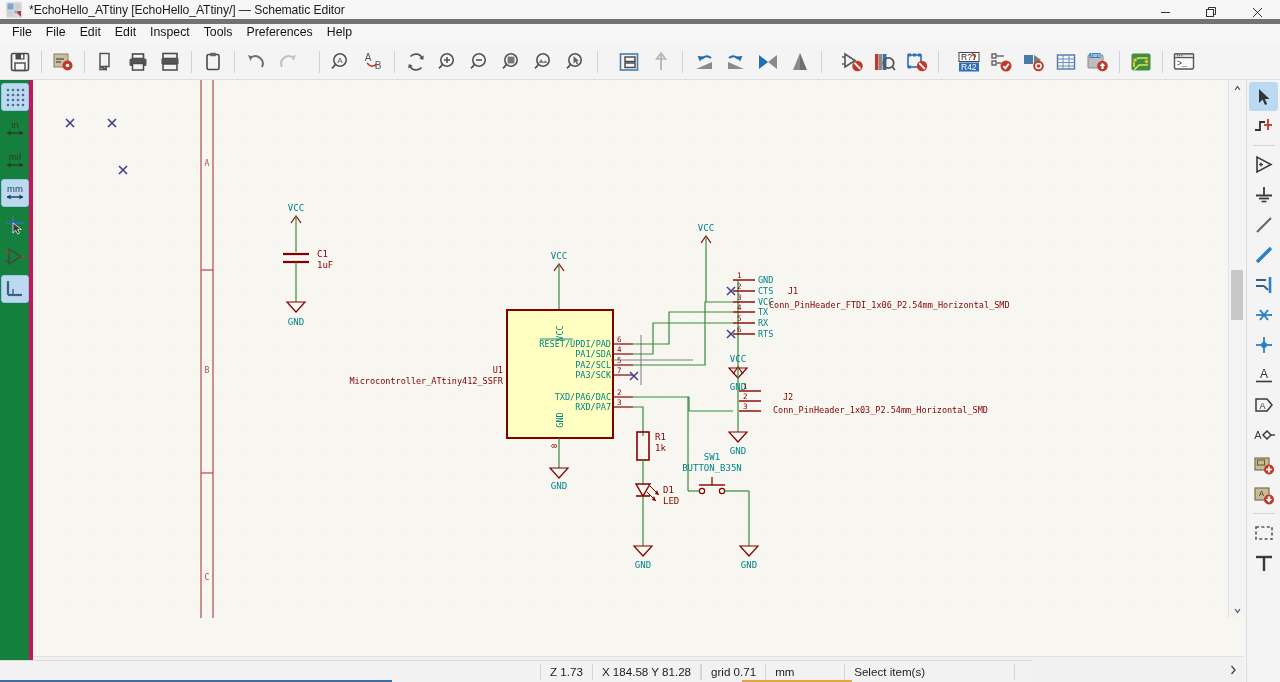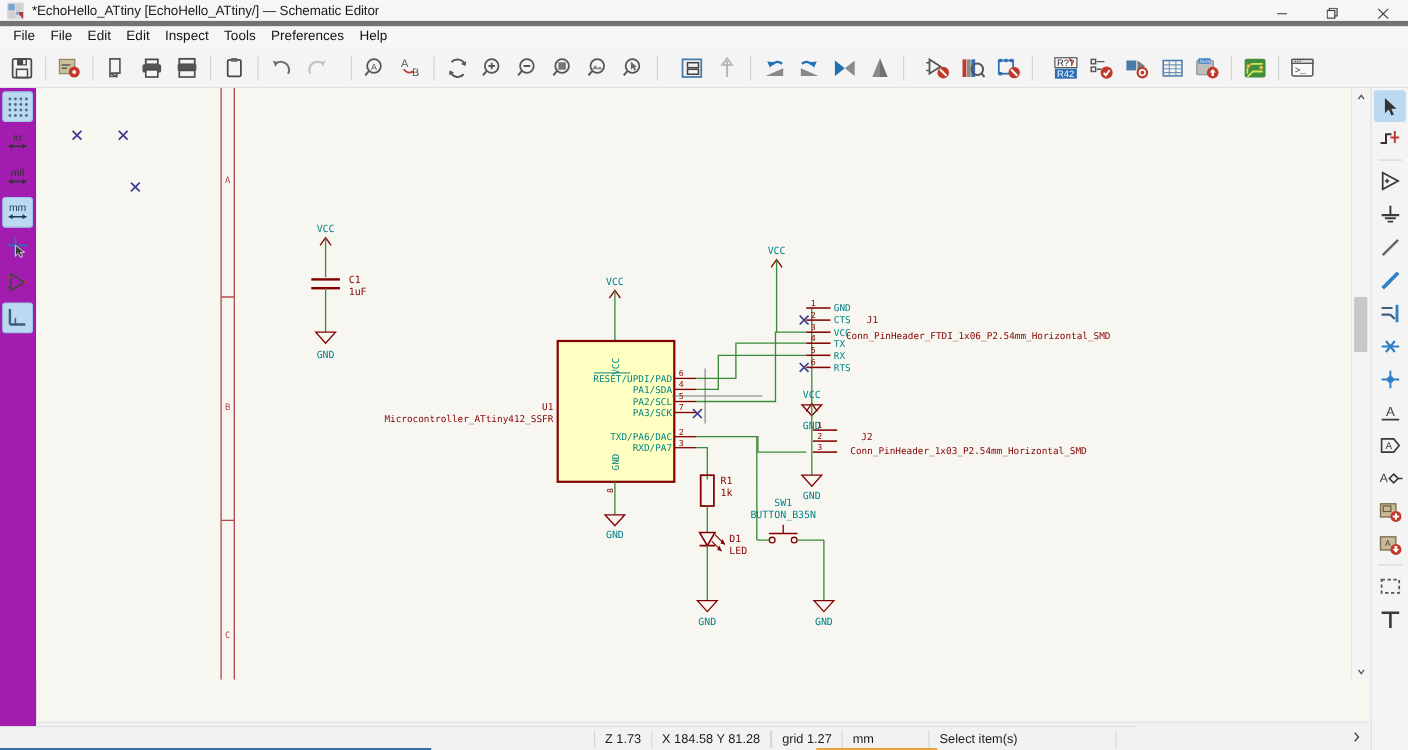--- a/index.html
+++ b/index.html
@@ -53,21 +53,21 @@
   .tb-btn {
     width: 30px; height: 30px; display:flex; align-items:center; justify-content:center;
     margin: 0 1px; border-radius: 3px;
   }
   .tb-sep { width:1px; height:22px; background:#d2d2d2; margin: 0 5px; }
   .tb-gap { width: 10px; }
 
   
   #left-toolbar {
     position:absolute; left:0; top:80px; width:33px; height:602px;
-    background:#a21caf; border-right:1px solid #be185d;
+    background:#15803d; border-right:4px solid #be185d;
     display:flex; flex-direction:column; align-items:center; padding-top:3px;
   }
   .lt-btn {
     width: 28px; height: 28px; display:flex; align-items:center; justify-content:center;
     margin-bottom: 4px; border-radius: 3px; position:relative;
   }
   .lt-btn.active { background:#bcd9f2; border:1px solid #9cc4e4; }
 
   
   #right-toolbar {
@@ -1899,21 +1899,21 @@
   </div>
 
   <div id="statusbar">
     <div style="width:540px"></div>
     <div class="sb-div"></div>
     <div class="sb-cell">Z 1.73</div>
     <div class="sb-div"></div>
     <div class="sb-cell">X 184.58  Y 81.28</div>
     <div class="sb-div"></div>
     <div class="sb-div"></div>
-    <div class="sb-cell">grid 1.27</div>
+    <div class="sb-cell">grid 0.71</div>
     <div class="sb-div"></div>
     <div class="sb-cell" style="width:78px">mm</div>
     <div class="sb-div"></div>
     <div class="sb-cell">Select item(s)</div>
     <div class="sb-div" style="margin-left:80px"></div>
     <div id="sb-accent"></div>
     <div id="sb-accent2"></div>
   </div>
 
 </div>

